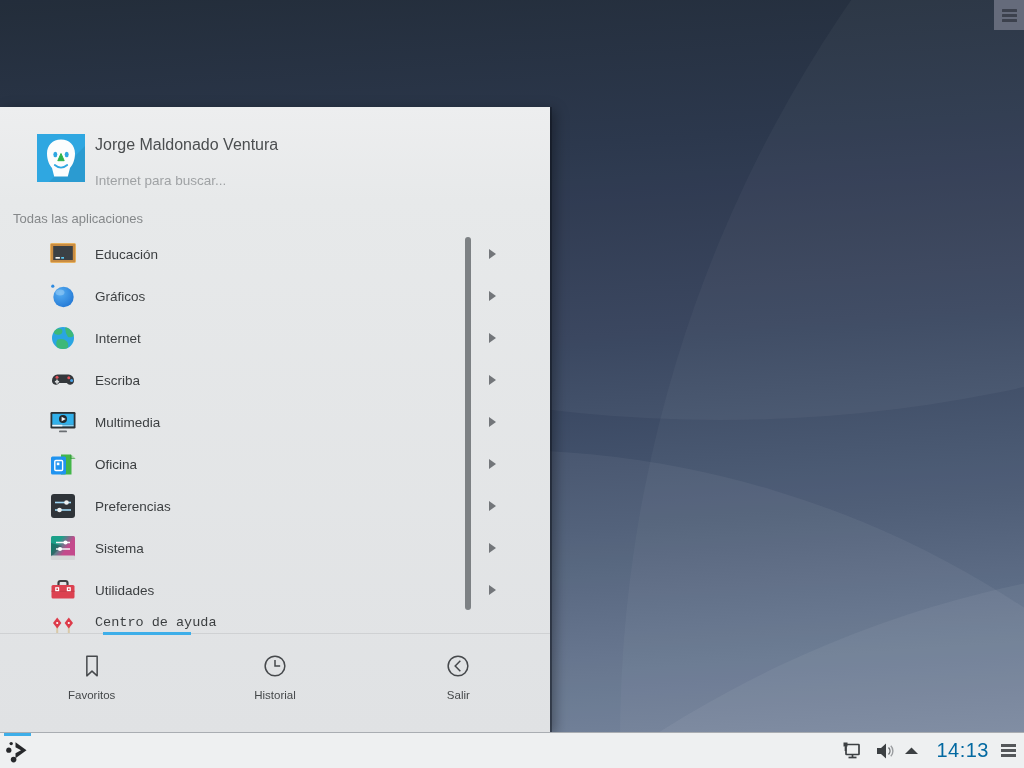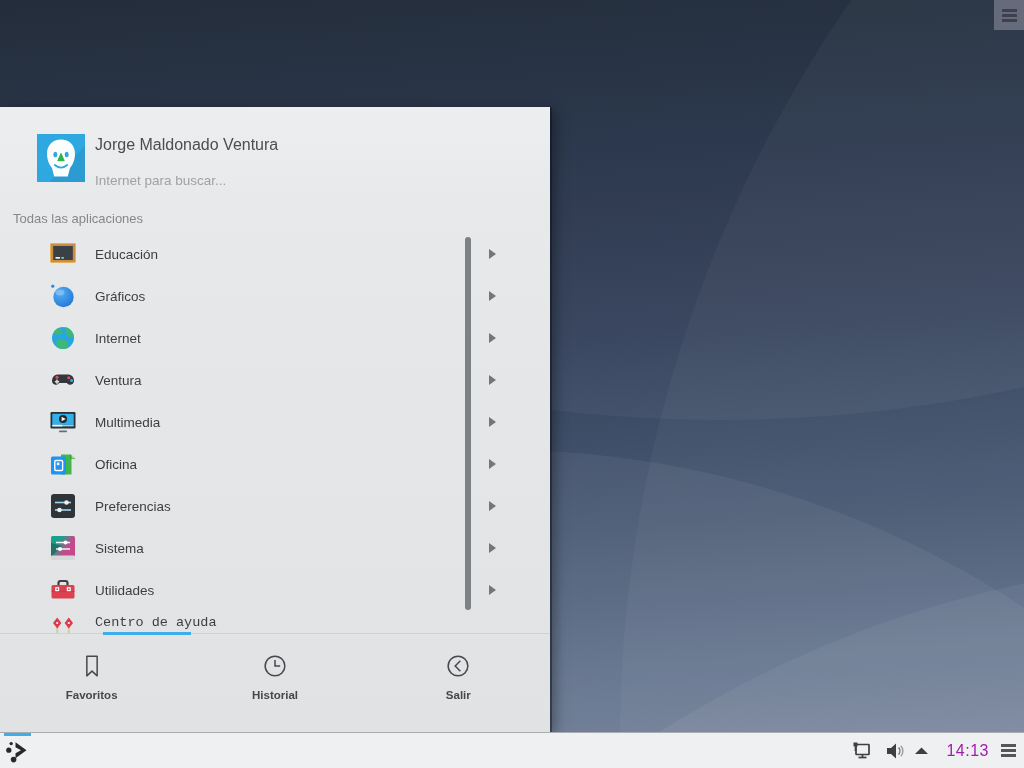--- a/index.html
+++ b/index.html
@@ -59,36 +59,36 @@
     position:absolute; left:465px; top:130px; width:6px; height:373px;
     background:#7d8184; border-radius:3px;
   }
 
   .tab-indicator { position:absolute; left:103px; top:525px; width:88px; height:3px; background:#3daee9; z-index:2; }
 
   .tab-bar {
     position:absolute; left:0; top:527px; width:100%; height:98px;
     display:flex;
   }
-  .tab { flex:1; display:flex; flex-direction:column; align-items:center; padding-top:17px; cursor:pointer;font-weight:bold; }
+  .tab { flex:1; display:flex; flex-direction:column; align-items:center; padding-top:17px; cursor:pointer; }
   .tab svg { width:30px; height:30px; }
   .tab .tab-label { margin-top:8px; font-size:11.5px; color:#45484a; }
 
   
   .taskbar {
     position:absolute; left:0; bottom:0; width:100%; height:36px;
     background:#eef0f1; border-top:1px solid rgba(40,48,60,0.35);
     display:flex; align-items:center;
   }
   .launcher-btn { position:relative; width:36px; height:100%; cursor:pointer; }
   .launcher-btn .active-line { position:absolute; left:4px; top:0; width:27px; height:3px; background:#3daee9; }
   .launcher-btn svg { position:absolute; left:5px; top:7px; }
   .tray { margin-left:auto; display:flex; align-items:center; gap:9px; padding-right:8px; }
   .tray-icon { display:flex; align-items:center; justify-content:center; cursor:pointer; }
-  .clock { font-size:16px; color:#a21caf; letter-spacing:0.5px; cursor:pointer;margin-left:8px; }
+  .clock { font-size:20px; color:#0369a1; letter-spacing:0.5px; cursor:pointer;margin-left:8px; }
   .panel-menu { display:flex; flex-direction:column; gap:2.6px; cursor:pointer; padding-left:3px; }
   .panel-menu i { display:block; width:15px; height:2.4px; background:#54575a; }
 </style>
 </head>
 <body>
 
 <div class="desktop">
   <div class="curve c3"></div>
   <div class="curve c4"></div>
   <div class="curve c1"></div>
@@ -171,21 +171,21 @@
 
     <div class="row">
       <svg class="app-icon" viewBox="0 0 30 30">
         <path d="M9.5,9.5 h11 a5.5,6 0 0 1 5.5,6 a4,4.2 0 0 1 -7.2,2.6 h-7.6 a4,4.2 0 0 1 -7.2,-2.6 a5.5,6 0 0 1 5.5,-6 z" fill="#33373b"></path>
         <circle cx="9" cy="12.3" r="1.5" fill="#e0535a"></circle>
         <rect x="8.2" y="14.6" width="1.6" height="4.2" fill="#d9dbdc"></rect>
         <rect x="6.9" y="15.9" width="4.2" height="1.6" fill="#d9dbdc"></rect>
         <circle cx="20.8" cy="12.8" r="1.5" fill="#e0535a"></circle>
         <circle cx="23.6" cy="15.4" r="1.5" fill="#4aa3e8"></circle>
       </svg>
-      <span class="app-label">Ventura</span>
+      <span class="app-label">Escriba</span>
       <span class="arrow"></span>
     </div>
 
     <div class="row">
       <svg class="app-icon" viewBox="0 0 30 30">
         <rect x="2.5" y="5" width="25" height="16.5" rx="1.2" fill="#2c3135"></rect>
         <rect x="4.3" y="6.8" width="21.4" height="11" fill="#31b0ea"></rect>
         <circle cx="15" cy="12" r="4" fill="#24292d"></circle>
         <path d="M13.6,9.8 l4.2,2.2 l-4.2,2.2 z" fill="#f2f4f5"></path>
         <rect x="4.3" y="17.8" width="21.4" height="1.6" fill="#8ed3f3"></rect>

